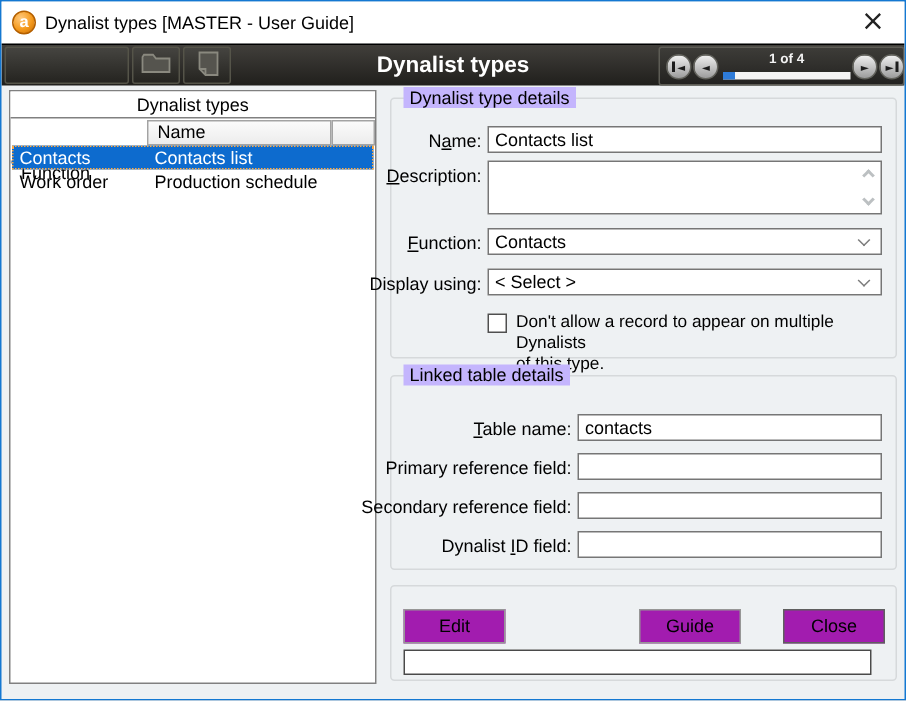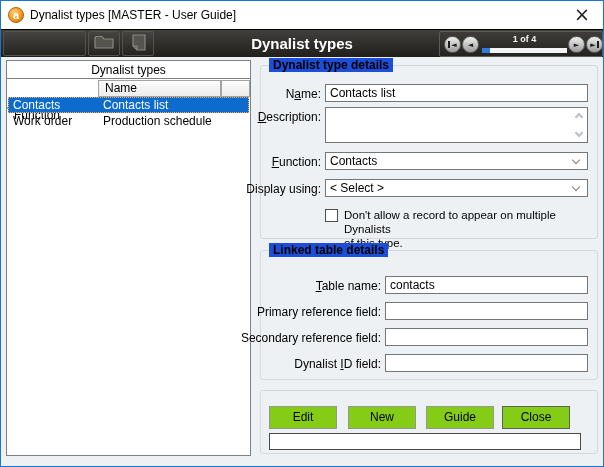--- a/index.html
+++ b/index.html
@@ -57,42 +57,42 @@
   .lrow { height:16px; display:flex; line-height:16px; cursor:pointer; }
   .lrow .c1 { width:90px; padding-left:5px; overflow:hidden; white-space:nowrap; }
   .lrow .c2 { flex:1; padding-left:5px; overflow:hidden; white-space:nowrap; }
   .lrow.sel { background:#0d6bce; color:#fff; outline:1px dotted #ffaa44; outline-offset:-1px; }
 
   
   .group { position:absolute; border:1px solid #d6d9db; border-radius:3px; }
   .g1 { left:259px; top:64px;  width:338px; height:174px; }
   .g2 { left:259px; top:249px; width:338px; height:130px; }
   .g3 { left:259px; top:389px; width:338px; height:64px; }
-  .glabel { position:absolute; top:-8px; left:8px; background:#1d4ed8; padding:0 4px; font-size:12px;font-weight:bold; }
+  .glabel { position:absolute; top:-8px; left:8px; background:#c4b5fd; padding:0 4px; font-size:12px; }
 
   
   .flabel { position:absolute; white-space:nowrap; font-size:12px; }
   .tinput { position:absolute; height:18px; border:1px solid #767676; background:#fff;
             font:12px "Liberation Sans","DejaVu Sans",sans-serif; padding:0 4px; outline:none; }
   .descbox { position:absolute; left:324px; top:106px; width:263px; height:36px;
              border:1px solid #767676; background:#fff; }
   .chev { position:absolute; right:5px; width:6px; height:6px;
           border-right:2px solid #bcc0c2; border-bottom:2px solid #bcc0c2; }
   .chev.up   { top:6px;  transform:rotate(-135deg); }
   .chev.down { bottom:6px; transform:rotate(45deg); }
   .selbox { position:absolute; left:324px; width:263px; height:18px; border:1px solid #767676;
             background:#fff; line-height:16px; padding-left:4px; cursor:pointer; }
   .selbox .chev { right:8px; top:4px; width:6px; height:6px;
                   border-color:#7c7c7c; border-width:1.5px; transform:rotate(45deg); }
   .checkbox { position:absolute; left:324px; top:208px; width:13px; height:13px;
               border:1px solid #4f4f4f; background:#fff; cursor:pointer; }
   .cbl { position:absolute; left:343px; top:207px; width:252px; font-size:11.5px; line-height:14px; }
 
   
-  .abtn { position:absolute; top:405px; width:68px; height:23px; background:#84cc16;
+  .abtn { position:absolute; top:405px; width:68px; height:23px; background:#a21caf;
           border:1px solid #969696; text-align:center; line-height:21px; font-size:12px; cursor:pointer; }
   .abtn-close { border-color:#5f5f5f; }
   .statusbar { position:absolute; left:268px; top:432px; width:312px; height:17px;
                background:#fff; border:1px solid #4a4a4a; line-height:15px; padding:0 3px; }
 </style>
 </head>
 <body>
 
 <div class="window">
 
@@ -204,18 +204,17 @@
   <input class="tinput" style="left: 384px; top: 301px; width: 203px;" value="">
 
   <div class="flabel" style="right:222px; top:330px;">Secondary reference field:</div>
   <input class="tinput" style="left: 384px; top: 327px; width: 203px;" value="">
 
   <div class="flabel" style="right:222px; top:356px;"><span>Dynalist </span><u>I</u><span>D field:</span></div>
   <input class="tinput" style="left: 384px; top: 353px; width: 203px;" value="">
 
   <div class="group g3"></div>
   <div class="abtn" style="left:268px;">Edit</div>
-  <div class="abtn" style="left:347px;">New</div>
   <div class="abtn" style="left:425px;">Guide</div>
-  <div class="abtn abtn-close" style="left:501px;">Close</div>
+  <div class="abtn abtn-close" style="left:521px;">Close</div>
   <div class="statusbar"></div>
 
 </div>
 
 </body></html>

